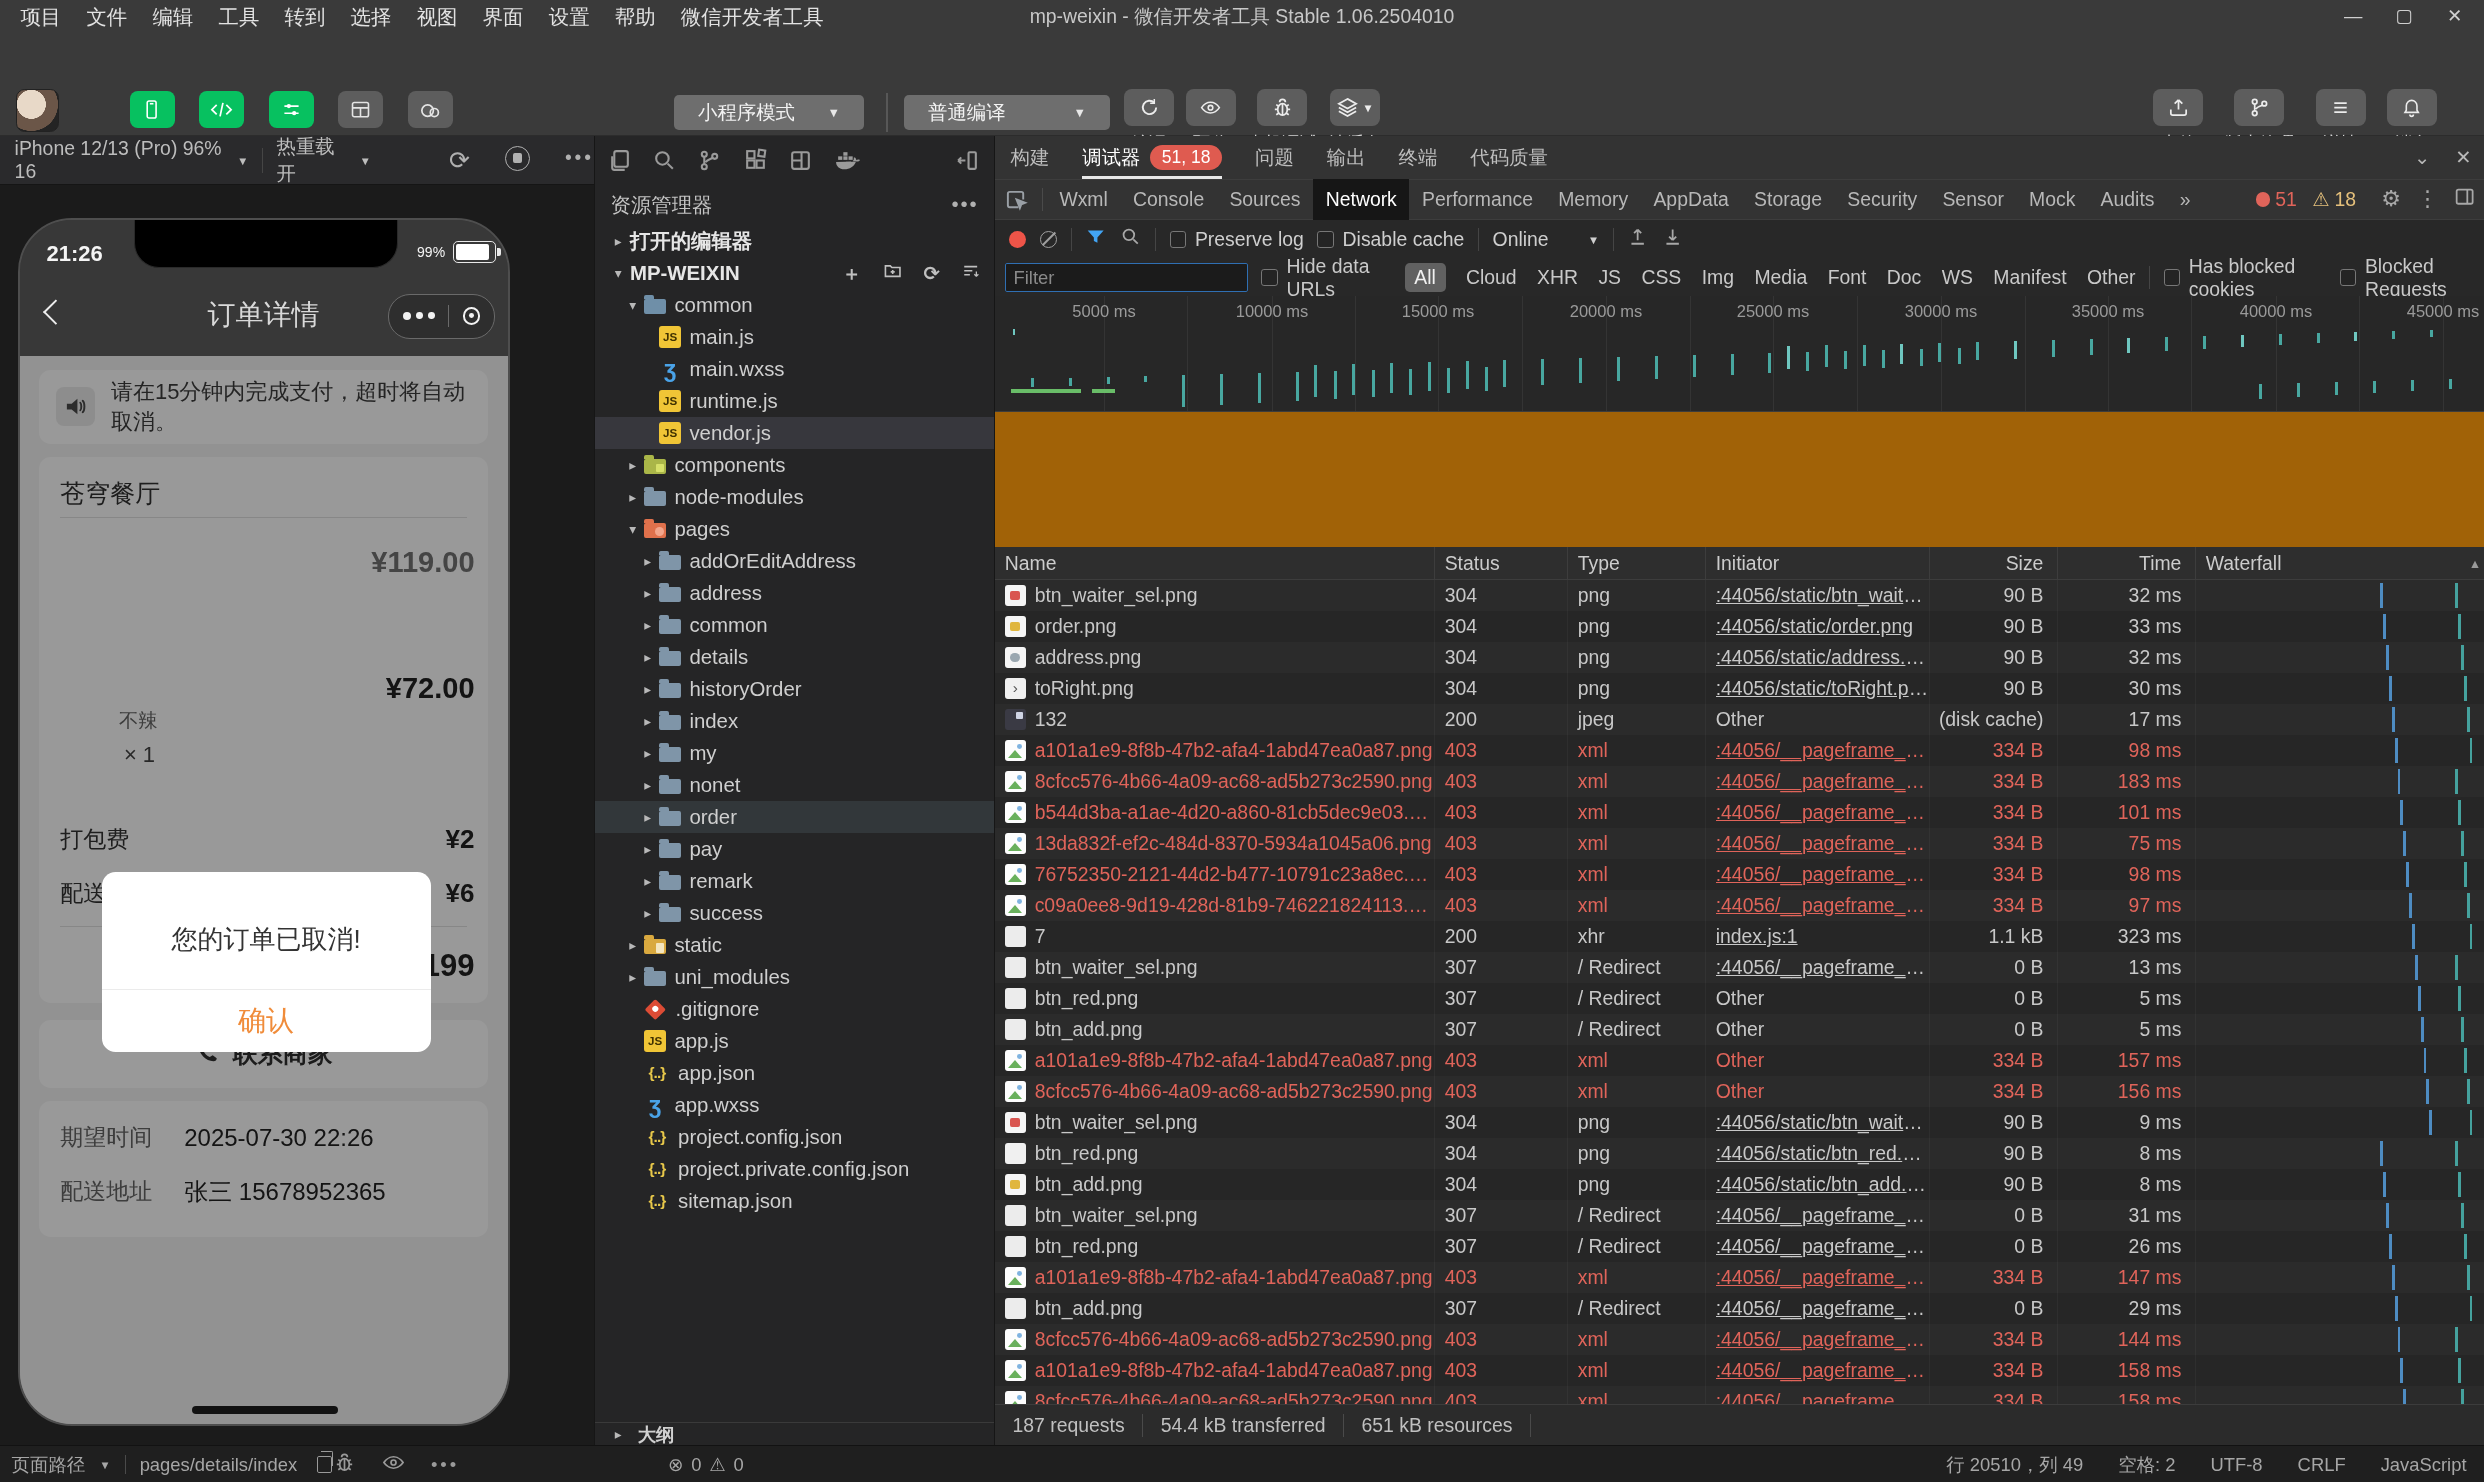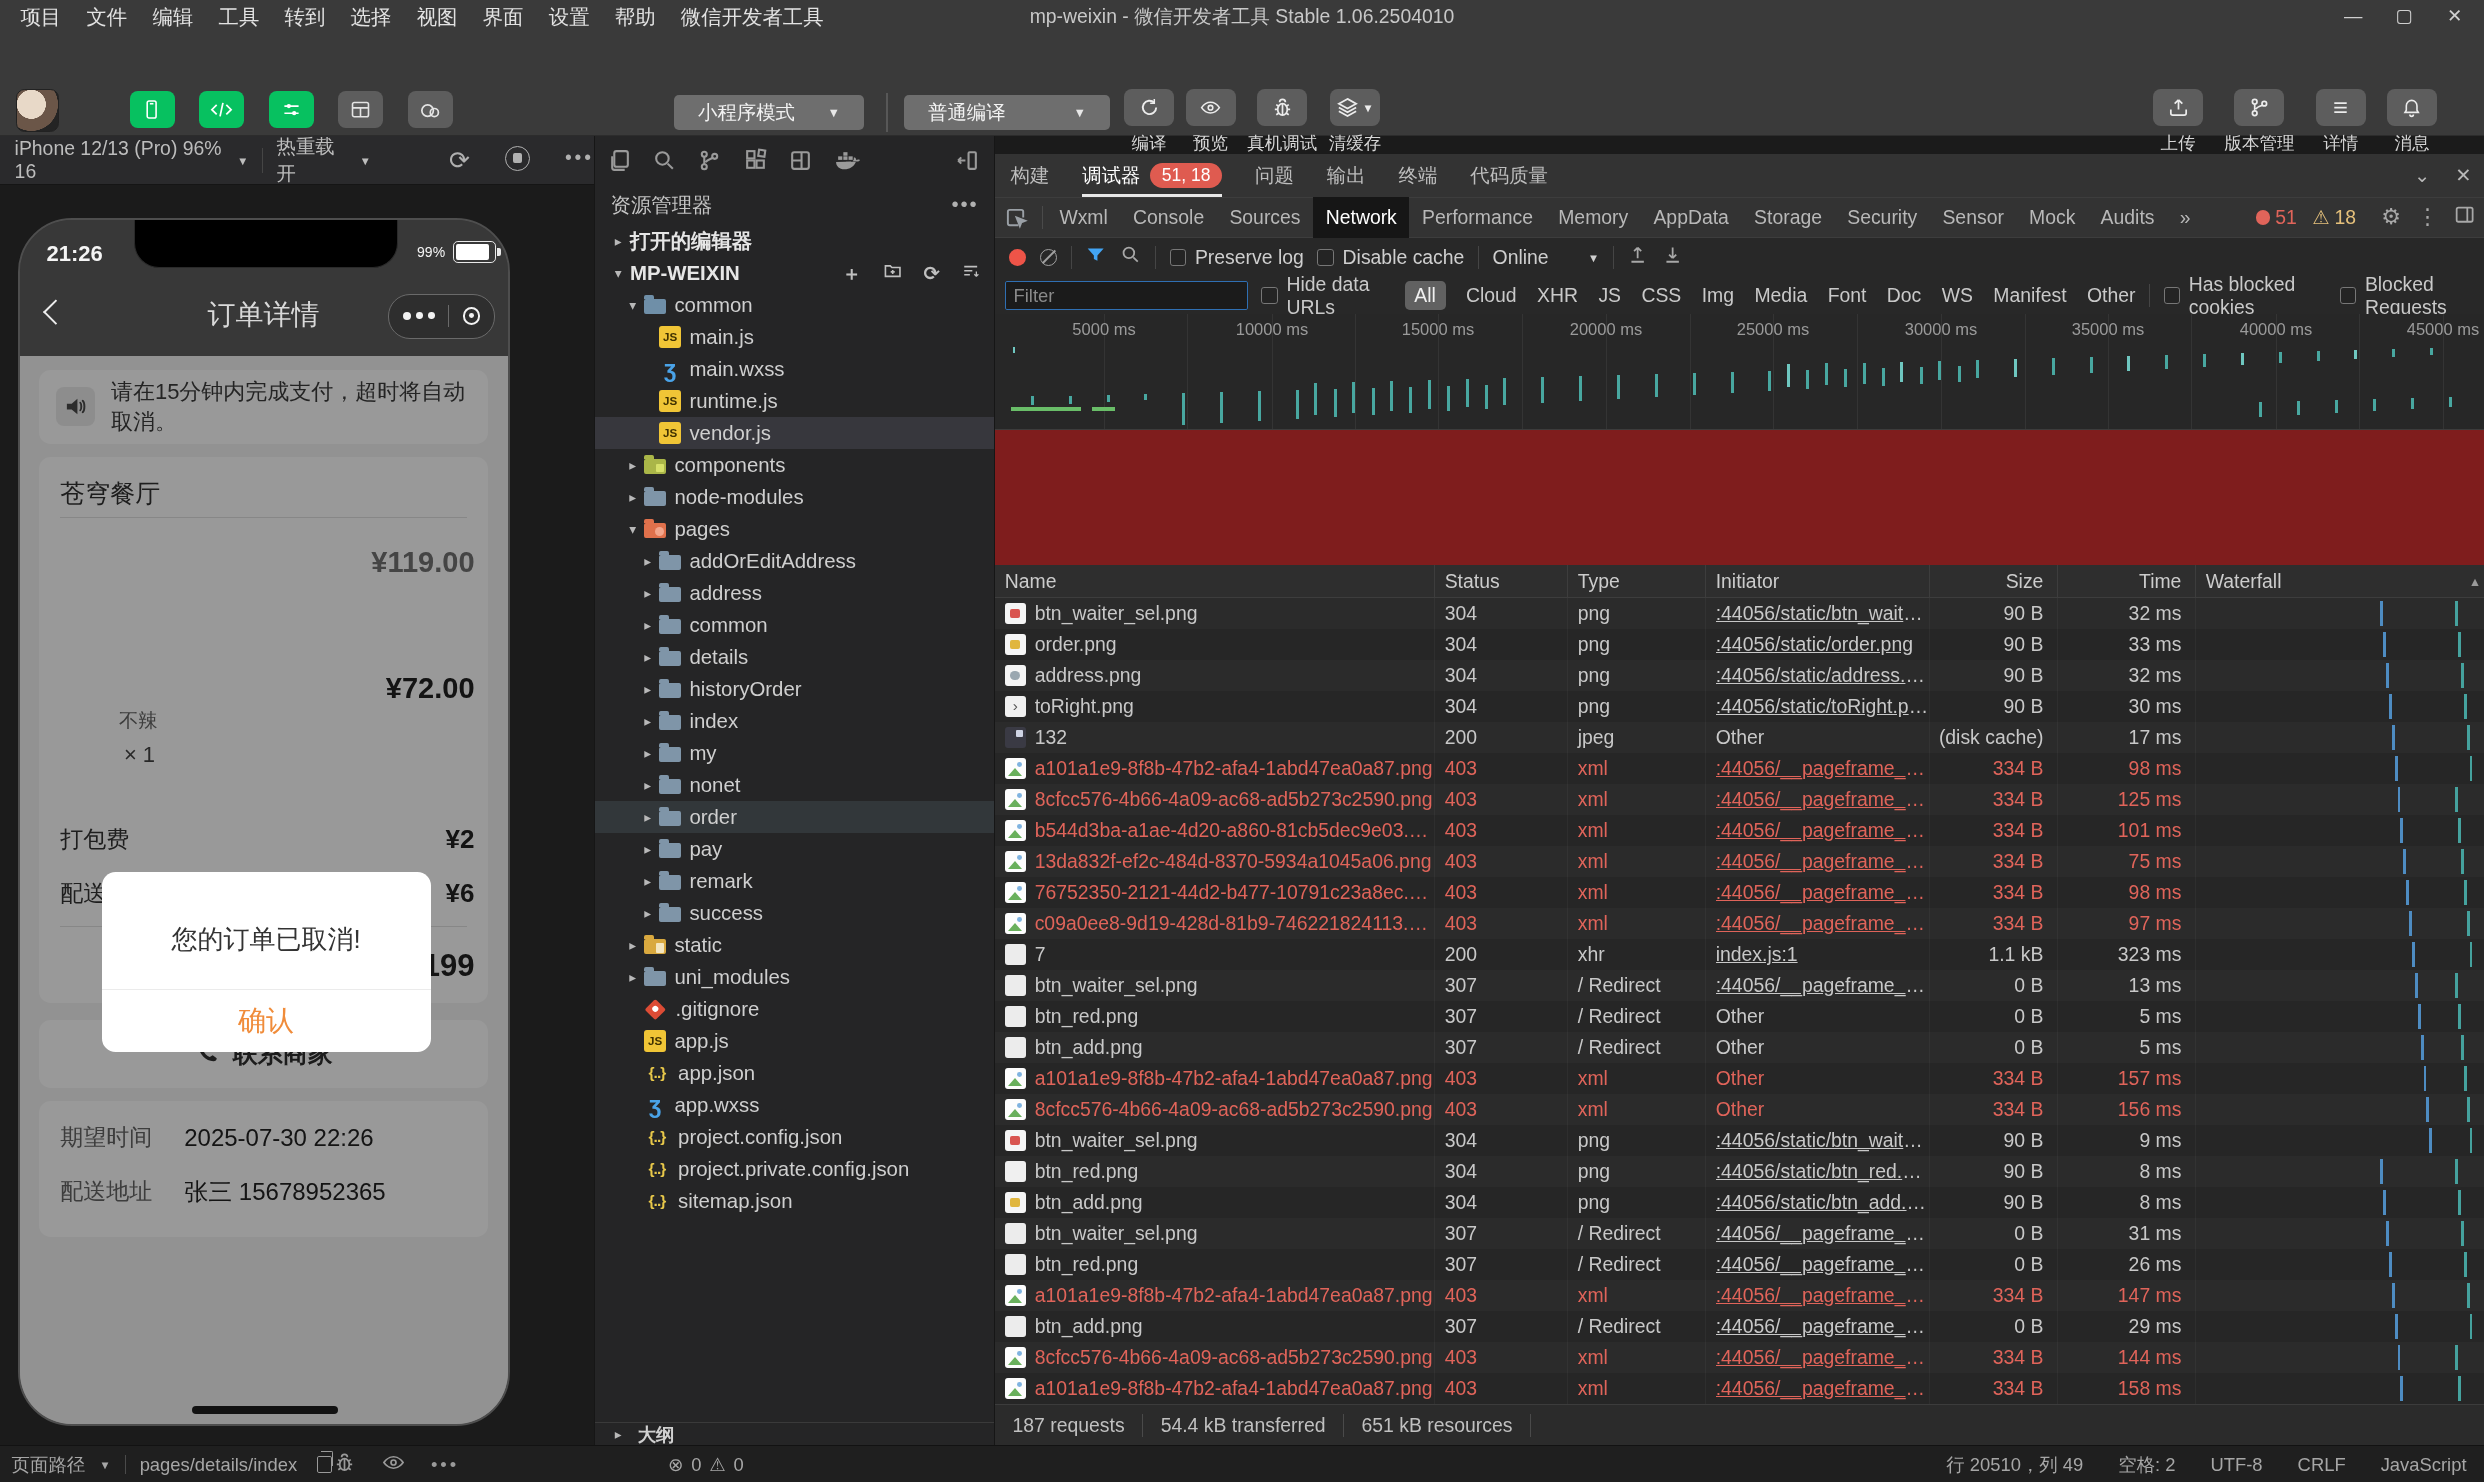--- a/index.html
+++ b/index.html
@@ -39,21 +39,21 @@
   .cbtn { display:flex; flex-direction:column; align-items:center; }
   .cbtn-icon { min-width:50px; height:37px; padding:0 5.8px; border-radius:7.8px; background:#5d5d5d;
     display:flex; align-items:center; justify-content:center; color:#ececec; gap:2.9px; }
   .cbtn-label { margin-top:4.9px; font-size:17.5px; color:#d6d6d6; white-space:nowrap; }
   #right-actions { position:absolute; right:47px; top:56px; display:flex; gap:21.3px; }
 
   
   #simulator { position:absolute; left:0; top:136px; width:594px; bottom:37px; background:#1b1b1b; }
   #explorer  { position:absolute; left:594px; top:136px; width:401px; bottom:37px; background:#252526;
     border-left:1px solid #161616; border-right:1px solid #161616; }
-  #devtools  { position:absolute; left:995px; top:154px; width:1490px; bottom:37px; background:#7f1d1d; }
+  #devtools  { position:absolute; left:995px; top:136px; width:1490px; bottom:37px; background:#a16207; }
 
   
   #sim-toolbar { height:49px; background:#2a2a2c; border-bottom:1px solid #151515; display:flex;
     align-items:center; color:#bdbdbd; font-size:19.4px; }
   #sim-toolbar .sep { width:1px; height:25px; background:#454545; margin:0 13.6px; }
   #device-select { padding-left:14.6px; display:flex; align-items:center; gap:7.8px; }
   .mini-caret { font-size:11.6px; }
   #sim-icons { display:flex; gap:35px; margin-left:78px; color:#b0b0b0; }
 
   #phone { position:absolute; left:17.5px; top:82px; width:492px; height:1208px; background:#383838;
@@ -1155,21 +1155,21 @@
           <div class="cell">
             <span class="ni ni-broken"></span>
             <span class="name-t">8cfcc576-4b66-4a09-ac68-ad5b273c2590.png</span>
           </div>
           <div class="cell">403</div>
           <div class="cell">xml</div>
           <div class="cell">
             <span class="lnk">:44056/__pageframe__/_pa…</span>
           </div>
           <div class="cell r">334 B</div>
-          <div class="cell r">125 ms</div>
+          <div class="cell r">183 ms</div>
           <div class="cell wf-cell">
             <i class="wf-m" style="left: 70%; background: rgb(78, 140, 194);"></i>
             <i class="wf-m" style="left: 90%; background: rgb(69, 162, 158);"></i>
           </div>
         </div>
         <div class="nrow ncols err">
           <div class="cell">
             <span class="ni ni-broken"></span>
             <span class="name-t">b544d3ba-a1ae-4d20-a860-81cb5dec9e03.png</span>
           </div>

